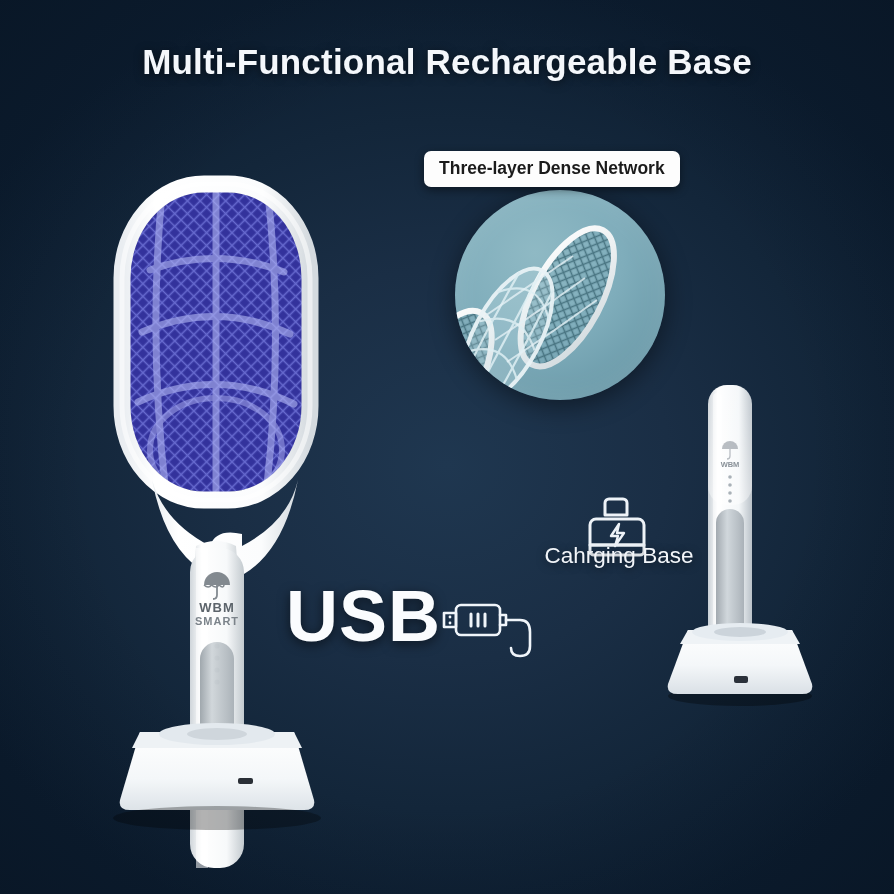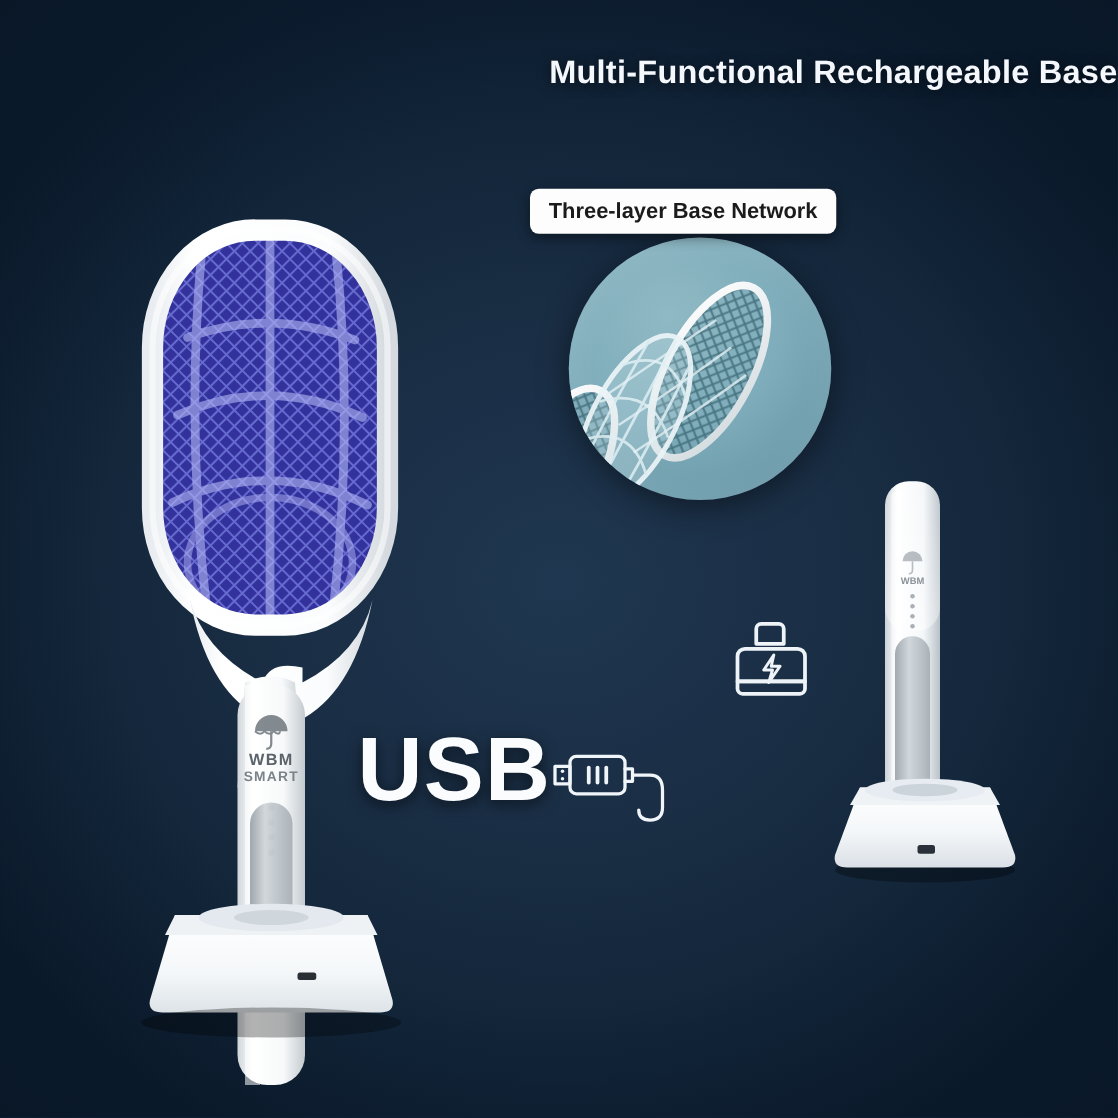--- a/index.html
+++ b/index.html
@@ -13,22 +13,22 @@
     background:
       radial-gradient(ellipse 62% 55% at 50% 52%, #1f3750 0%, #1a2e45 40%, #13263a 70%, #0c1d30 100%);
   }
   #stage:after{
     content:"";position:absolute;inset:0;pointer-events:none;
     background:radial-gradient(ellipse 90% 90% at 50% 50%, rgba(0,0,0,0) 45%, rgba(4,12,22,.55) 100%);
   }
 
   
   .title{
-    position:absolute;left:0;right:0;top:42px;text-align:right;
-    font-size:26px;font-weight:700;color:#f4f7fb;letter-spacing:.2px;
+    position:absolute;left:0;right:0;top:42px;text-align:center;
+    font-size:35px;font-weight:700;color:#f4f7fb;letter-spacing:.2px;
     text-shadow:0 2px 10px rgba(0,0,0,.55);
     z-index:30;
   }
 
   
   .badge{
     position:absolute;left:424px;top:151px;z-index:30;
     background:#fdfdfd;color:#1b1b1b;
     font-size:17.5px;font-weight:700;
     padding:7px 15px 8px;border-radius:7px;
@@ -78,21 +78,21 @@
   .usb-icon{position:absolute;left:152px;top:10px;width:98px;height:76px;}
   .usb-icon svg{display:block;width:100%;height:100%;overflow:visible;}
 </style>
 </head>
 <body>
 
 <div id="stage">
 
   <div class="title">Multi-Functional Rechargeable Base</div>
 
-  <div class="badge">Three-layer Base Network</div>
+  <div class="badge">Three-layer Dense Network</div>
 
   <div class="inset">
     <svg viewBox="0 0 210 210">
       <defs>
         <pattern id="mshA" width="7" height="7" patternUnits="userSpaceOnUse" patternTransform="rotate(40)">
           <path d="M0 3.5 H7 M3.5 0 V7" stroke="#3f6b78" stroke-width="1.5" opacity=".85"></path>
         </pattern>
         <linearGradient id="rimG" x1="0" y1="0" x2="1" y2="1">
           <stop offset="0" stop-color="#ffffff"></stop>
             <stop offset="1" stop-color="#cfd9dd"></stop>
@@ -268,20 +268,21 @@
   <div class="cbase">
     <svg viewBox="0 0 78 62">
       <g fill="none" stroke="#eef3f8" stroke-width="3" stroke-linejoin="round" stroke-linecap="round">
         <path d="M31 2 h14 a4 4 0 0 1 4 4 v12 h-22 V6 a4 4 0 0 1 4 -4 z"></path>
         <path d="M18 22 h42 a6 6 0 0 1 6 6 v20 h-54 V28 a6 6 0 0 1 6 -6 z"></path>
         <path d="M12 48 h54 v6 a4 4 0 0 1 -4 4 H16 a4 4 0 0 1 -4 -4 z"></path>
         <path d="M41 27 l-8 12 h7 l-3 10 l9 -13 h-7 z" stroke-width="2.4"></path>
       </g>
     </svg>
   </div>
+  <div class="cbase-label">Cahrging Base</div>
 
   <div class="usb">
     <div class="usb-word">USB</div>
     <div class="usb-icon">
       <svg viewBox="0 0 98 76">
         <g fill="none" stroke="#f0f5fa" stroke-width="2.6" stroke-linejoin="round" stroke-linecap="round">
           <rect x="18" y="12" width="44" height="30" rx="5"></rect>
           <path d="M6 20 h12 v14 h-12 z"></path>
           <circle cx="12" cy="24" r="1.4" fill="#f0f5fa" stroke="none"></circle>
           <circle cx="12" cy="30" r="1.4" fill="#f0f5fa" stroke="none"></circle>

